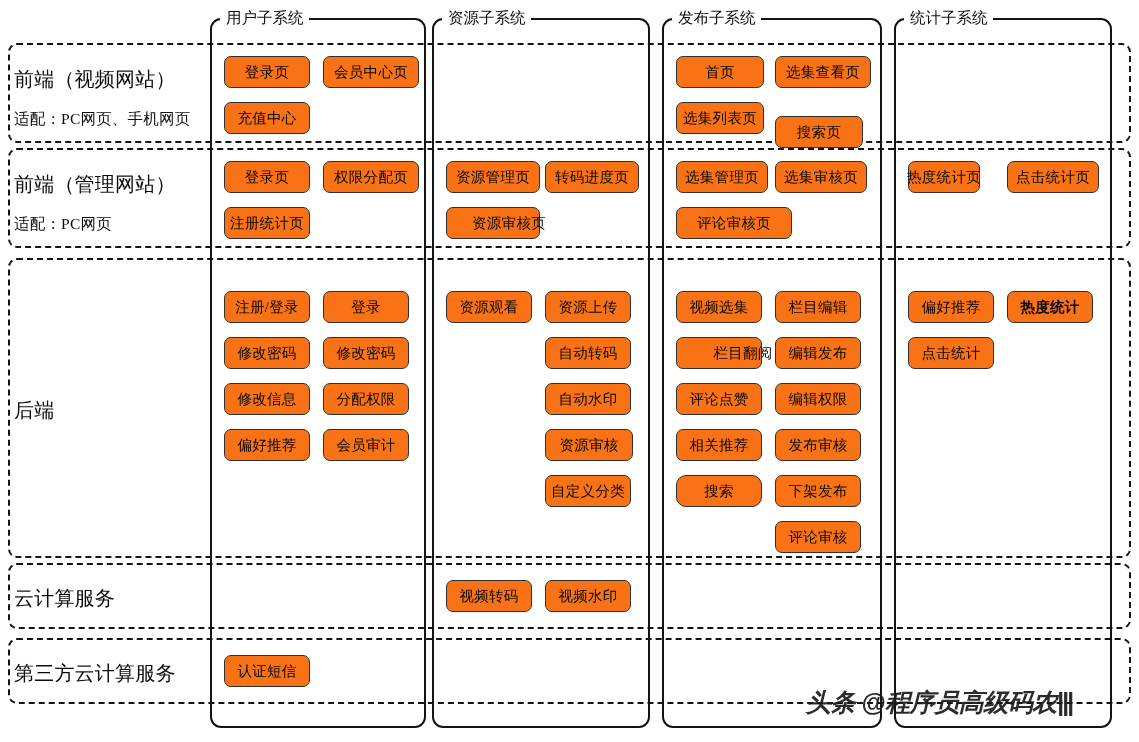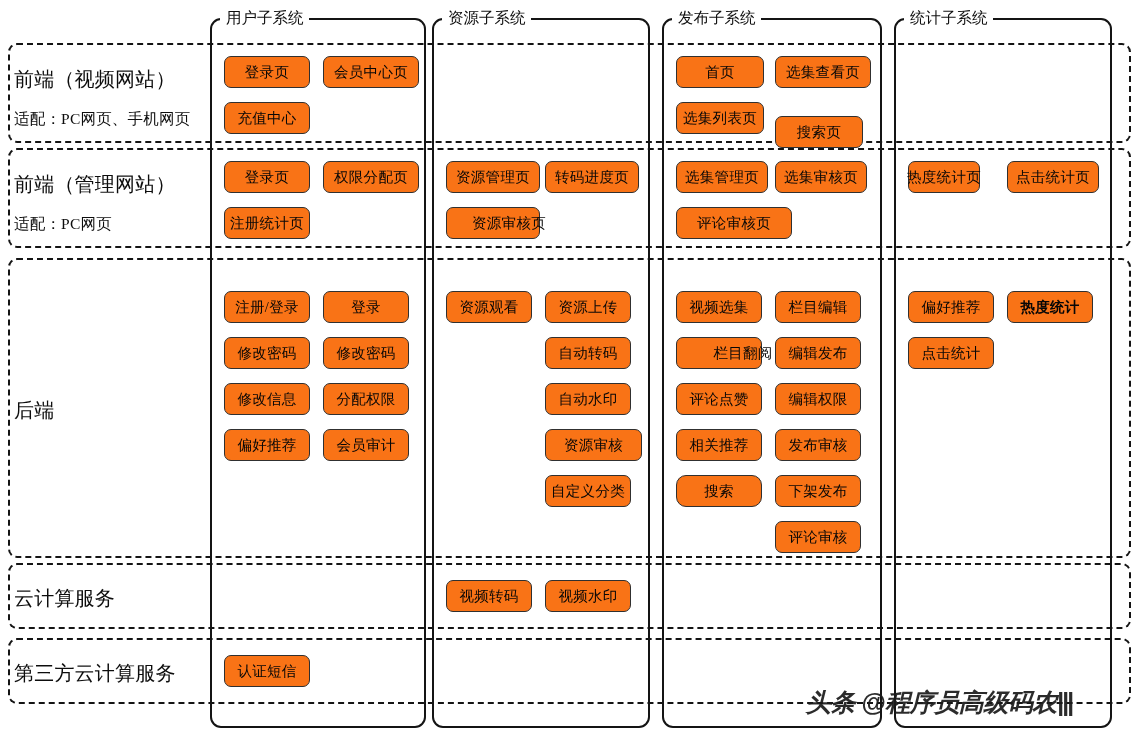--- a/index.html
+++ b/index.html
@@ -147,21 +147,21 @@
       <div class="node" style="left: 224px; top: 337px; width: 86px;">修改密码</div>
       <div class="node" style="left: 323px; top: 337px; width: 86px;">修改密码</div>
       <div class="node" style="left: 224px; top: 383px; width: 86px;">修改信息</div>
       <div class="node" style="left: 323px; top: 383px; width: 86px;">分配权限</div>
       <div class="node" style="left: 224px; top: 429px; width: 86px;">偏好推荐</div>
       <div class="node" style="left: 323px; top: 429px; width: 86px;">会员审计</div>
       <div class="node" style="left: 446px; top: 291px; width: 86px;">资源观看</div>
       <div class="node" style="left: 545px; top: 291px; width: 86px;">资源上传</div>
       <div class="node" style="left: 545px; top: 337px; width: 86px;">自动转码</div>
       <div class="node" style="left: 545px; top: 383px; width: 86px;">自动水印</div>
-      <div class="node" style="left: 545px; top: 429px; width: 97px;">资源审核</div>
+      <div class="node" style="left: 545px; top: 429px; width: 88px;">资源审核</div>
       <div class="node" style="left: 545px; top: 475px; width: 86px;">自定义分类</div>
       <div class="node" style="left: 676px; top: 291px; width: 86px;">视频选集</div>
       <div class="node" style="left: 775px; top: 291px; width: 86px;">栏目编辑</div>
       <div class="node" style="left: 676px; top: 337px; width: 86px; padding-left: 48px;">栏目翻阅</div>
       <div class="node" style="left: 775px; top: 337px; width: 86px;">编辑发布</div>
       <div class="node" style="left: 676px; top: 383px; width: 86px;">评论点赞</div>
       <div class="node" style="left: 775px; top: 383px; width: 86px;">编辑权限</div>
       <div class="node" style="left: 676px; top: 429px; width: 86px;">相关推荐</div>
       <div class="node" style="left: 775px; top: 429px; width: 86px;">发布审核</div>
       <div class="node" style="left: 676px; top: 475px; width: 86px; border-radius: 10px;">搜索</div>

